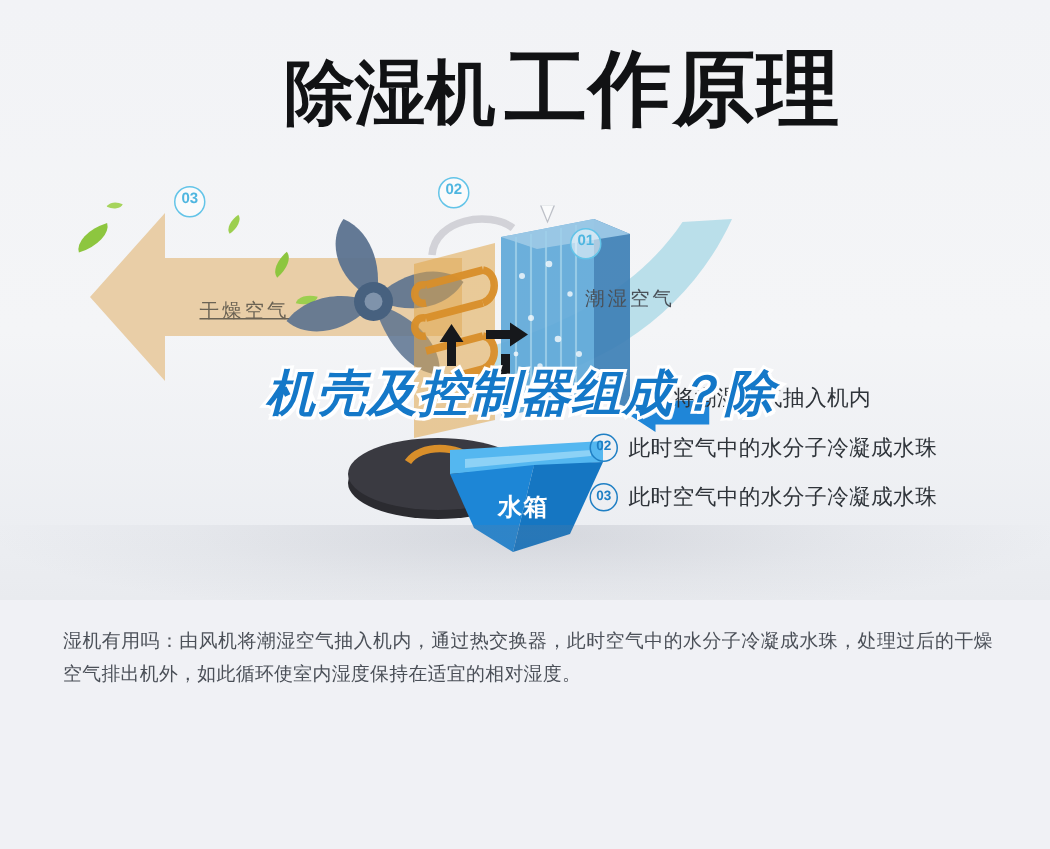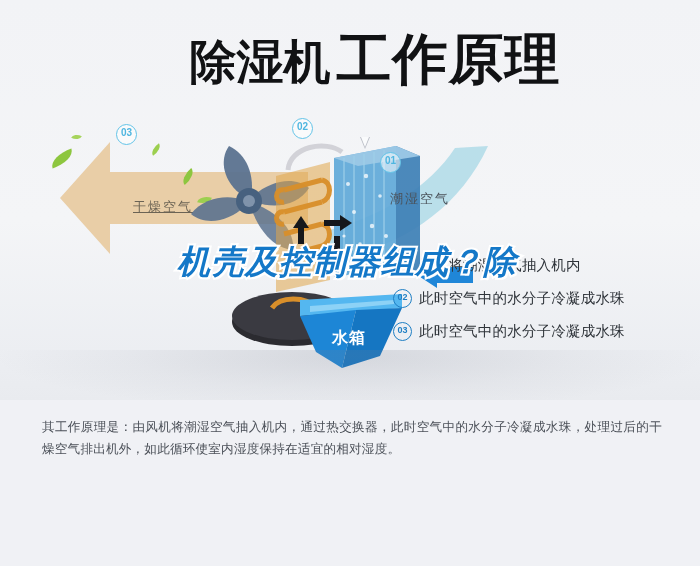--- a/index.html
+++ b/index.html
@@ -468,16 +468,16 @@
     </div>
 
     <div class="overlay-headline">
       <span class="overlay-line l1">机壳及控制器组成？除</span>
     </div>
 
     <div class="hero-shadow"></div>
   </div>
 
   <div class="body-copy">
-    <p class="para">其工作原理是：由风机将潮湿空气抽入机内，通过热交换器，此时空气中的水分子冷凝成水珠，处理过后的干燥空气排出机外，如此循环使室内湿度保持在适宜的相对湿度。</p>
+    <p class="para">湿机有用吗：由风机将潮湿空气抽入机内，通过热交换器，此时空气中的水分子冷凝成水珠，处理过后的干燥空气排出机外，如此循环使室内湿度保持在适宜的相对湿度。</p>
   </div>
 
 </div>
 
 </body></html>

